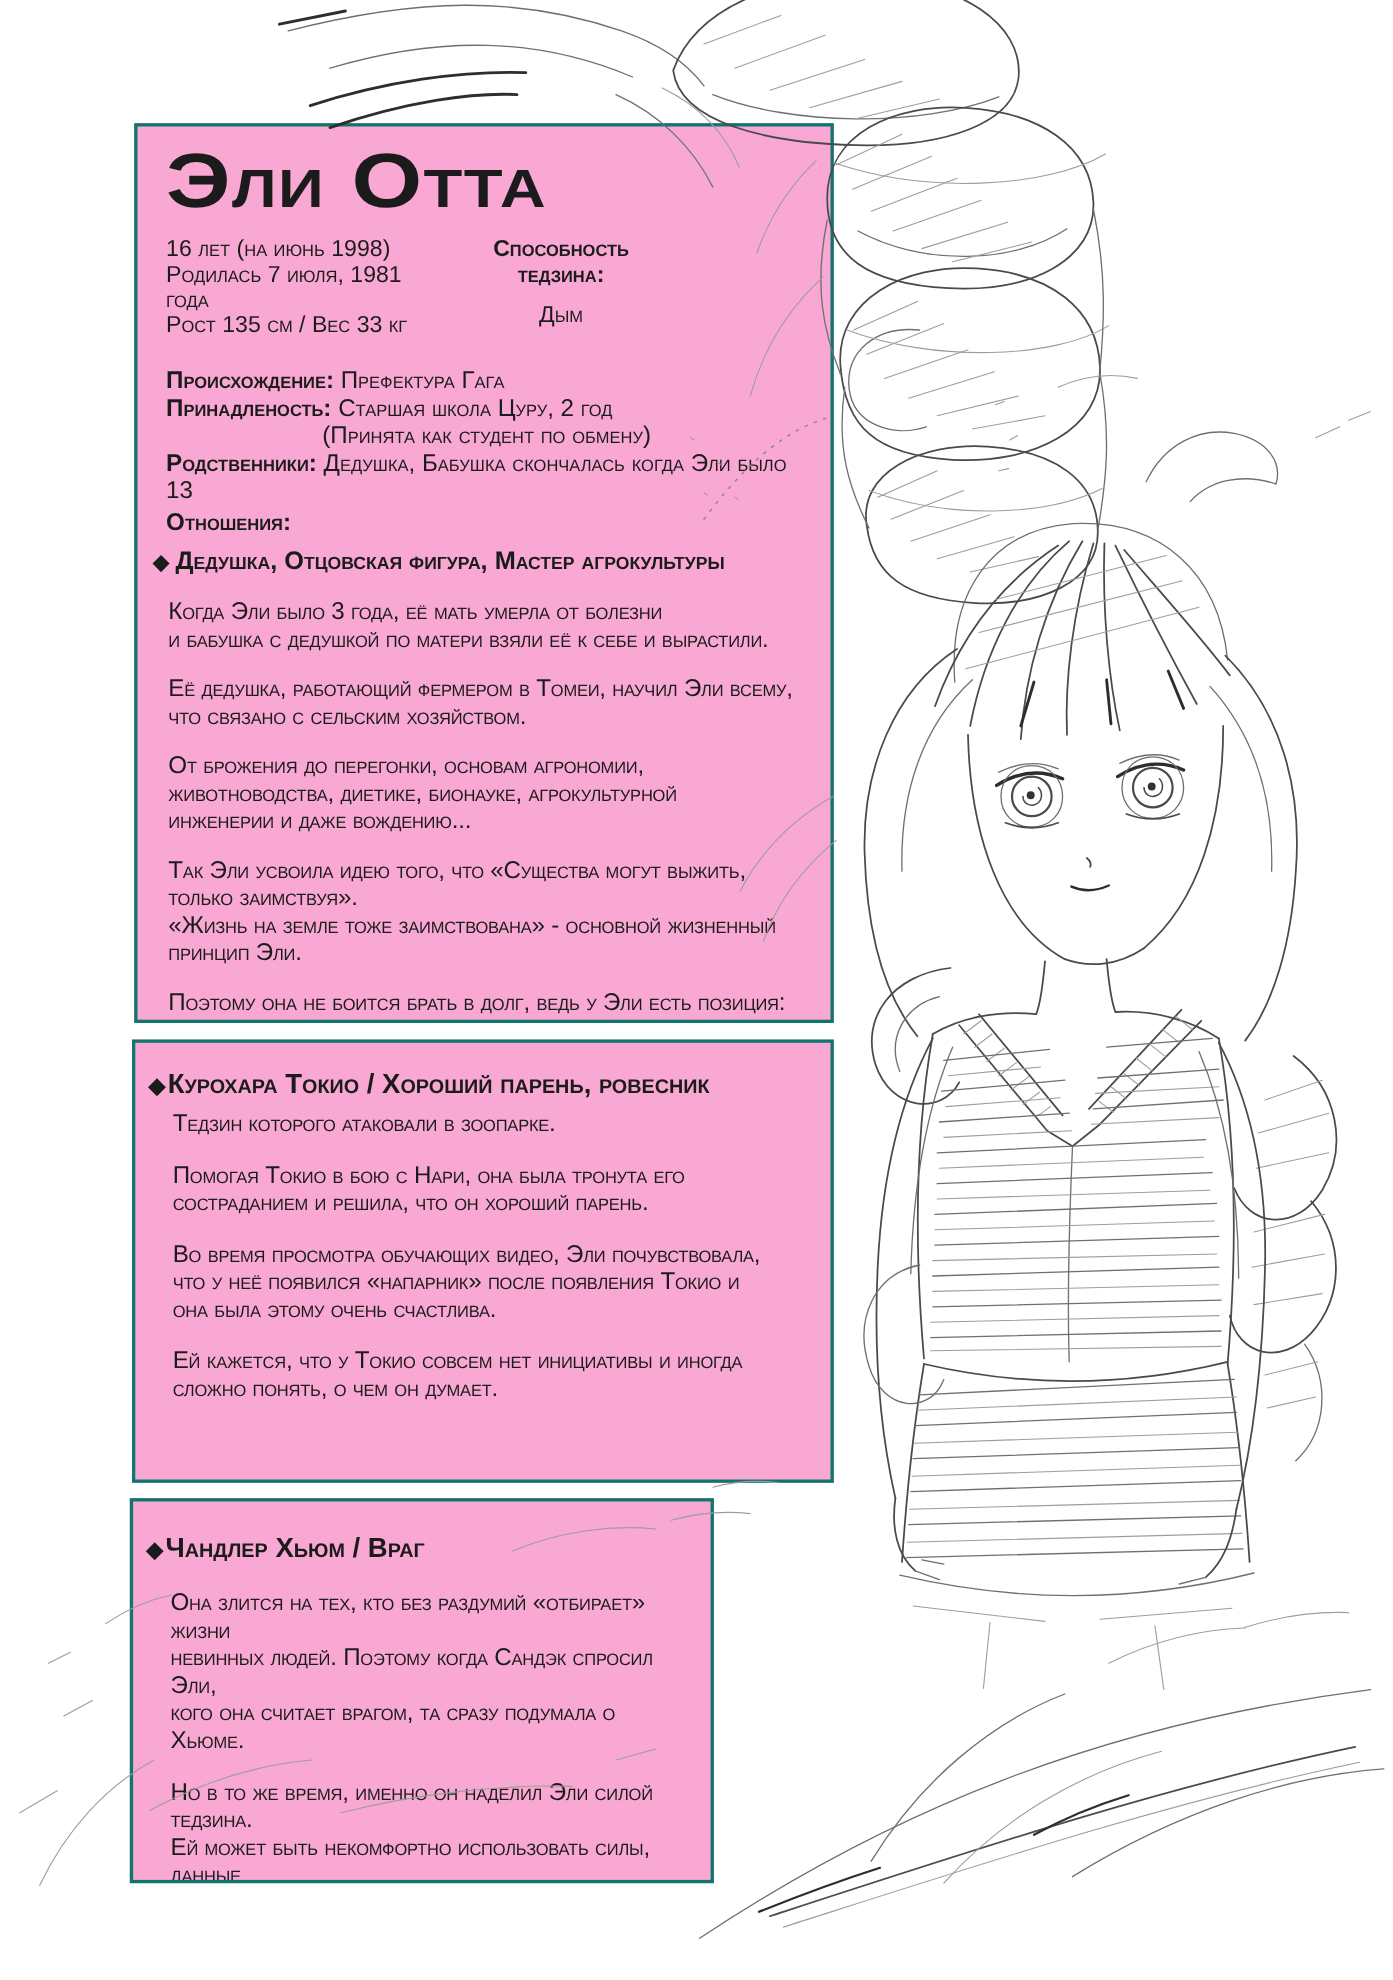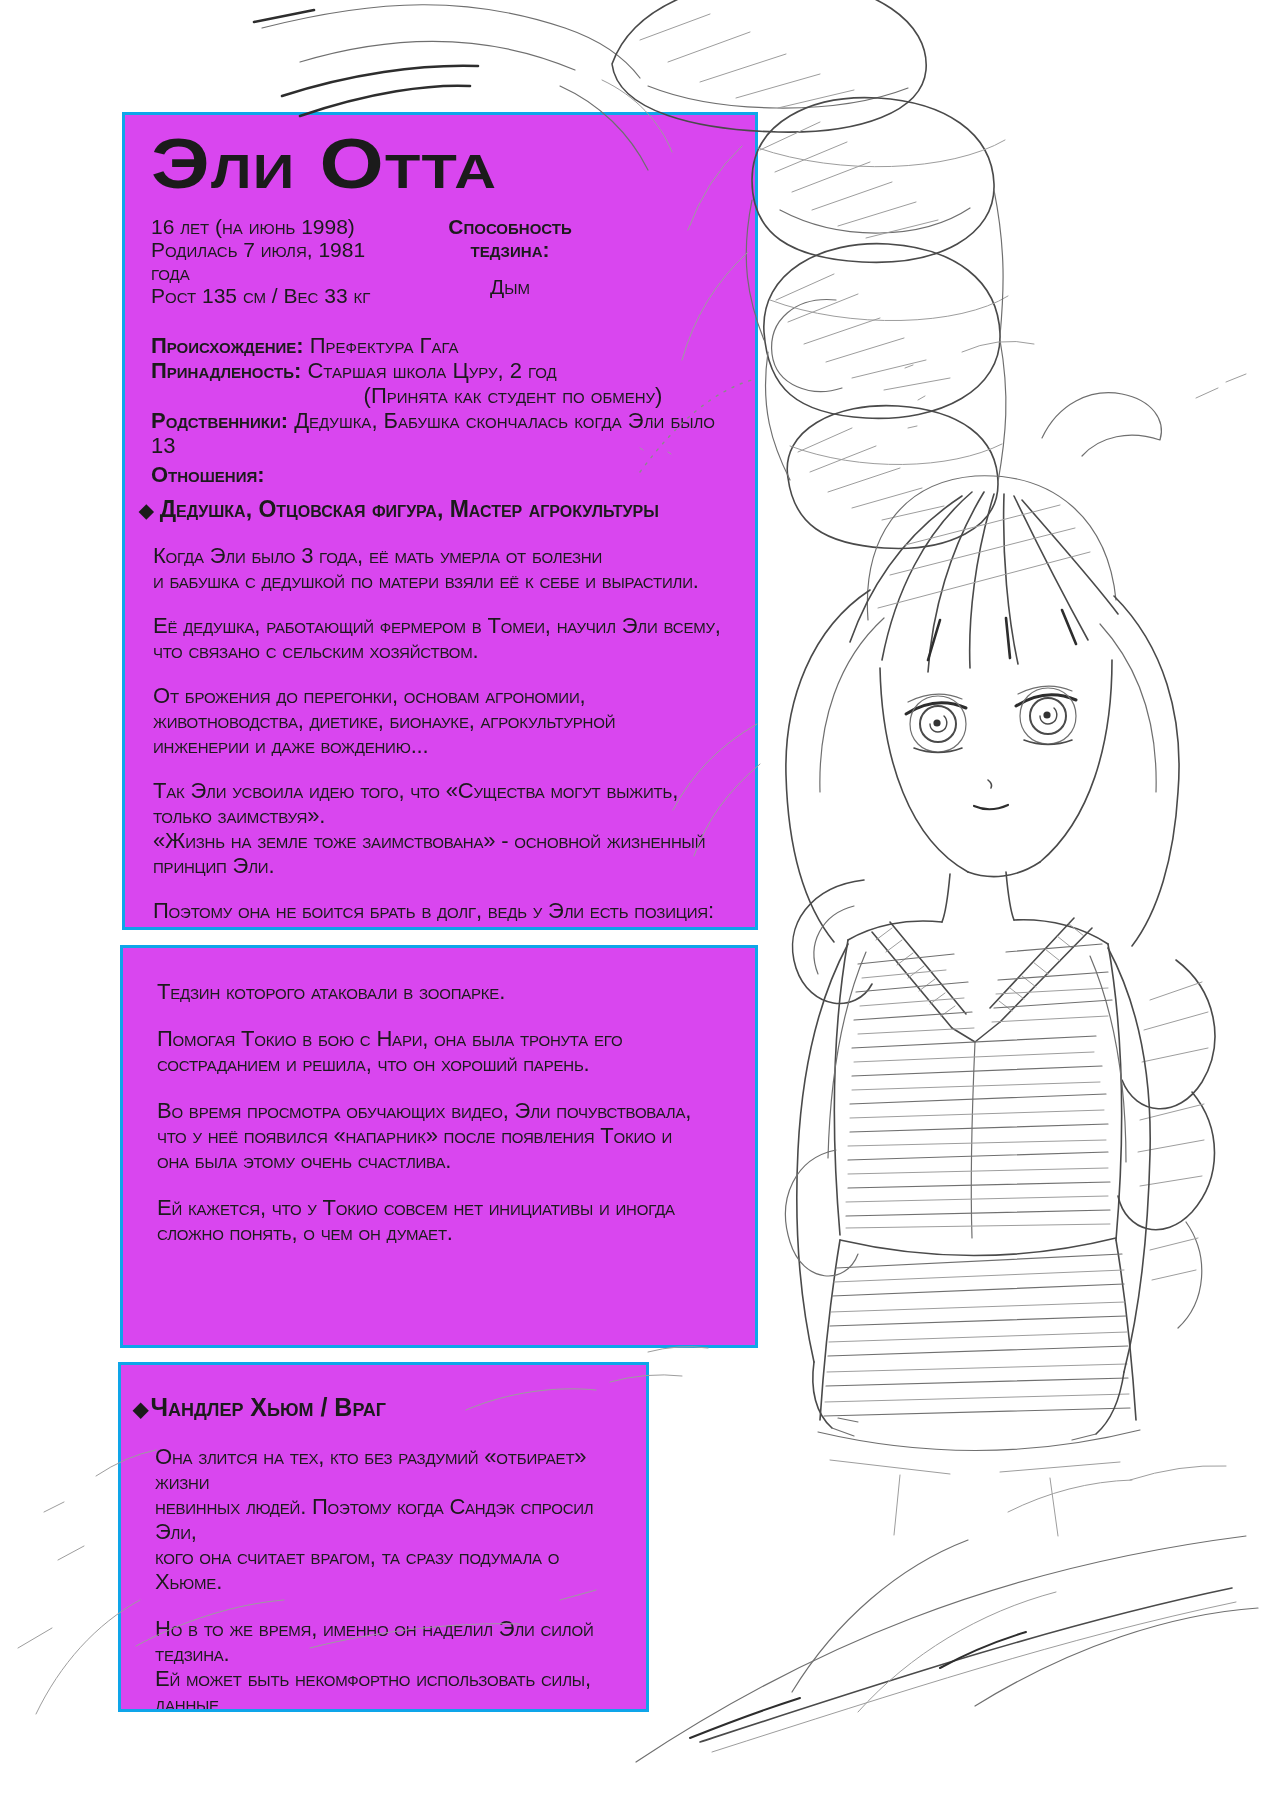--- a/index.html
+++ b/index.html
@@ -1,31 +1,31 @@
 <!DOCTYPE html>
 <html><head>
 <meta charset="utf-8">
 <style>
   html,body{margin:0;padding:0;background:#ffffff;width:1266px;height:1800px;position:relative;overflow:hidden;}
   *{box-sizing:border-box;}
   .page{position:absolute;inset:0;font-family:"Liberation Sans",sans-serif;color:#1b1b1b;
         font-variant:small-caps;-webkit-font-variant-caps:small-caps;font-variant-caps:small-caps;}
-  .box{position:absolute;background:#d946ef;border:3px solid #0ea5e9;z-index:2;overflow:hidden;}
+  .box{position:absolute;background:#f9a8d4;border:3px solid #0f766e;z-index:2;overflow:hidden;}
   #box1{left:122px;top:112px;width:636px;height:818px;padding:16px 22px 0 26px;}
   #box2{left:120px;top:945px;width:638px;height:403px;padding:24px 20px 0 12px;}
   #box3{left:118px;top:1362px;width:531px;height:350px;padding:28px 20px 0 12px;}
   h1.title{margin:6px 0 0 0;font-size:70px;line-height:54px;font-weight:bold;letter-spacing:1px;
            transform:scaleX(1.18);transform-origin:left center;white-space:nowrap;}
   .stats-row{margin-top:24px;display:flex;position:relative;}
   .stats-left{font-size:21px;line-height:23px;white-space:pre-line;}
   .stats-right{margin-left:auto;text-align:center;padding-right:120px;font-size:21px;line-height:23px;font-weight:bold;}
   .stats-right .val{font-weight:normal;margin-top:14px;}
   .fields{margin-top:26px;font-size:22px;line-height:25px;}
   .lbl{font-weight:bold;}
-  .fnote{padding-left:142px;text-align:center;}
+  .fnote{padding-left:142px;}
   .frel{margin-top:4px;}
   .dhead{margin-top:9px;font-size:23px;font-weight:bold;margin-left:-12px;}
   .dhead .diamond{font-size:19px;margin-right:6px;}
   .para{margin:20px 0 0 2px;font-size:22px;line-height:25px;white-space:pre-line;letter-spacing:-0.2px;}
   .bhead{font-size:25px;font-weight:bold;}
   .bhead .diamond{font-size:20px;margin-right:2px;}
   .box .bpara{margin:22px 0 0 22px;font-size:22px;line-height:25px;white-space:pre-line;letter-spacing:-0.2px;}
   .box .bpara.first{margin-top:7px;}
   svg.sketch{position:absolute;left:0;top:0;z-index:5;pointer-events:none;}
   svg.sketch path{fill:none;stroke-linecap:round;stroke-linejoin:round;}
@@ -68,20 +68,21 @@
 инженерии и даже вождению...</div>
     <div class="para">Так Эли усвоила идею того, что «Существа могут выжить,
 только заимствуя».
 «Жизнь на земле тоже заимствована» - основной жизненный
 принцип Эли.</div>
     <div class="para">Поэтому она не боится брать в долг, ведь у Эли есть позиция:
 «Я обязательно когда-нибудь верну долг».</div>
   </div>
 
   <div class="box" id="box2">
+    <div class="bhead"><span class="diamond">◆</span><span>Курохара Токио / Хороший парень, ровесник</span></div>
     <div class="bpara first">Тедзин которого атаковали в зоопарке.</div>
     <div class="bpara">Помогая Токио в бою с Нари, она была тронута его
 состраданием и решила, что он хороший парень.</div>
     <div class="bpara">Во время просмотра обучающих видео, Эли почувствовала,
 что у неё появился «напарник» после появления Токио и
 она была этому очень счастлива.</div>
     <div class="bpara">Ей кажется, что у Токио совсем нет инициативы и иногда
 сложно понять, о чем он думает.</div>
   </div>
 

